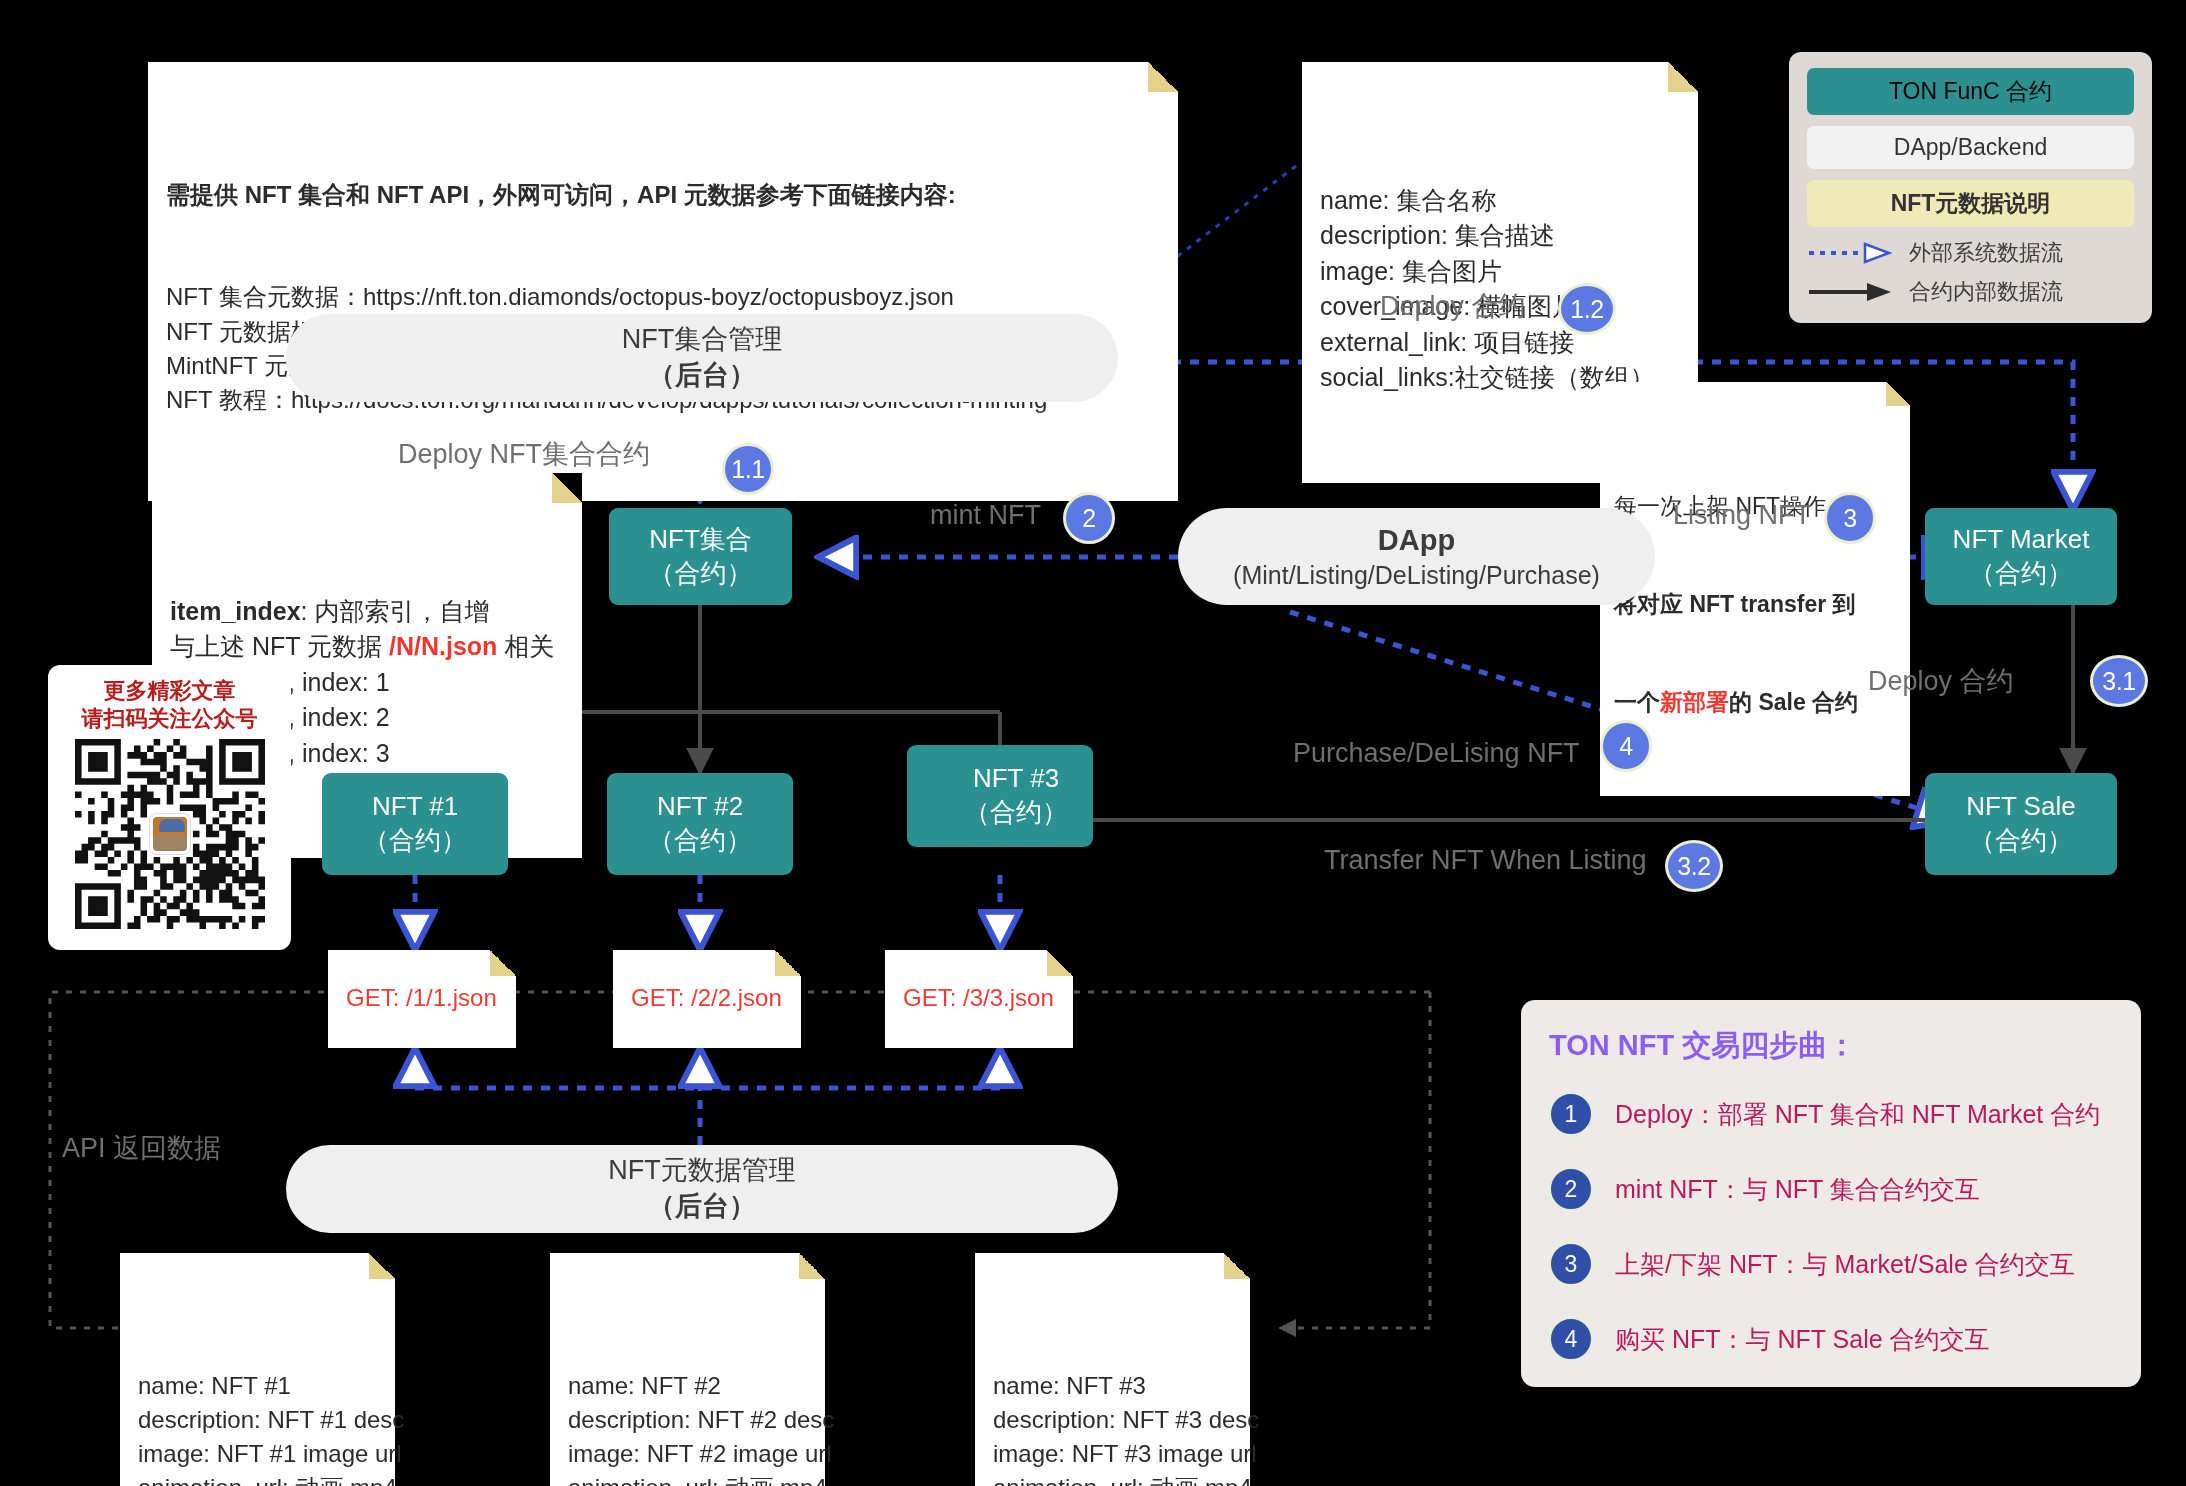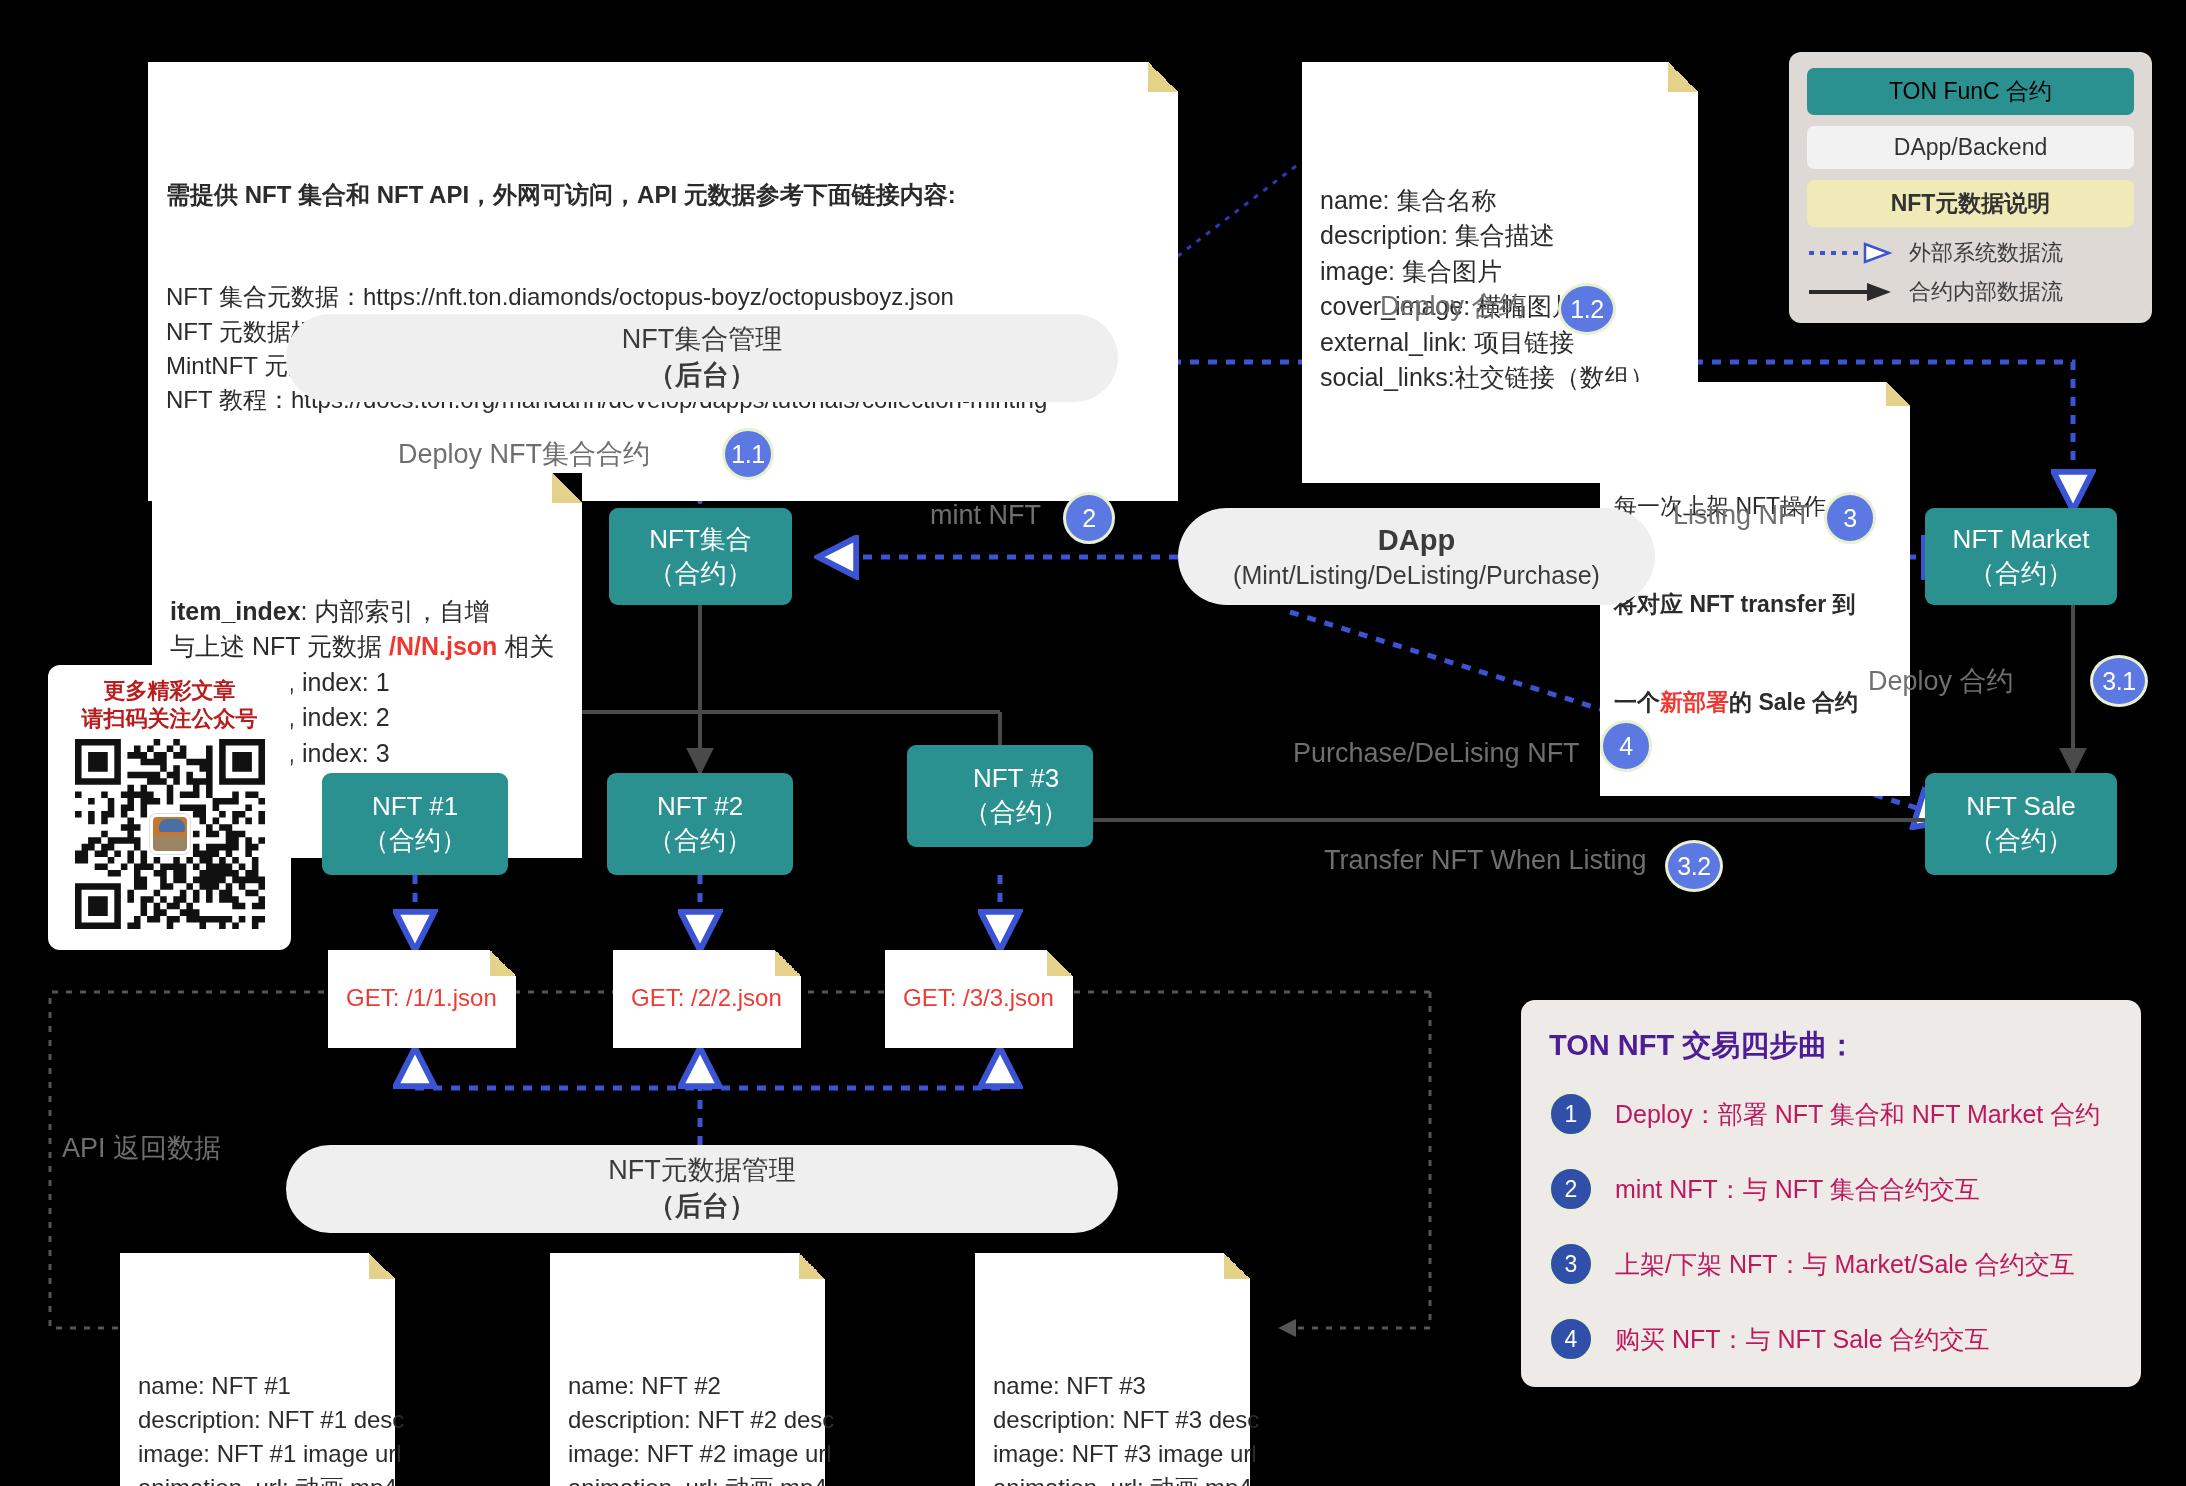--- a/index.html
+++ b/index.html
@@ -85,21 +85,21 @@
   #legend .chip.n { background:#F0E9B8; color:#333; font-weight: bold;}
   #legend .row { display:flex; align-items:center; gap:10px; margin-top: 9px;}
   #legend .row span.txt { font-size: 22px; color:#3e3e3e; white-space: nowrap;}
 
   
   #steps {
     background: #EDEAE8;
     border-radius: 14px;
     padding: 26px 28px;
   }
-  #steps h3 { margin:0 0 26px 0; font-size:29px; color:#4c1d95; font-weight:bold; }
+  #steps h3 { margin:0 0 26px 0; font-size:29px; color:#8b5cf6; font-weight:bold; }
   #steps .srow { display:flex; align-items:center; margin-bottom: 31px; }
   #steps .srow:last-child { margin-bottom: 0; }
   #steps .num {
     width: 44px; height: 44px; border-radius:50%;
     background:#2F4FA8; border:2px solid #E8F0CF; color:#fff;
     display:flex; align-items:center; justify-content:center;
     font-size: 23px; margin-right: 22px; flex: 0 0 auto;
   }
   #steps .stxt { font-size: 25px; color:#be185d; white-space: nowrap; }
 
@@ -220,21 +220,21 @@
       <span class="txt">合约内部数据流</span>
     </div>
   </div>
 
   <div class="abs pill" style="left:286px; top:314px; width:832px; height:88px;">
     <div style="font-size:27px;">NFT集合管理</div>
     <div style="font-size:27px; font-weight:bold;">（后台）</div>
   </div>
 
   <div class="abs elabel" style="left:398px; top:436px; font-size:27px;">Deploy NFT集合合约</div>
-  <div class="abs badge" style="left:722px; top:428px; width:52px; height:52px;">1.1</div>
+  <div class="abs badge" style="left:722px; top:443px; width:52px; height:52px;">1.1</div>
 
   <div class="abs elabel" style="left:1380px; top:288px; font-size:27px;">Deploy 合约</div>
   <div class="abs badge" style="left:1558px; top:283px; width:58px; height:52px;">1.2</div>
 
   <div class="abs note" style="left:152px; top:473px; width:430px; font-size:25px;">
     <div class="fold"></div>
     <div style="white-space:pre;"><span id="ii"><b>item_index</b>: 内部索引，自增
 与上述 NFT 元数据 <span class="red">/N/N.json</span> 相关
 第1次 mint, index: 1
 第2次 mint, index: 2

